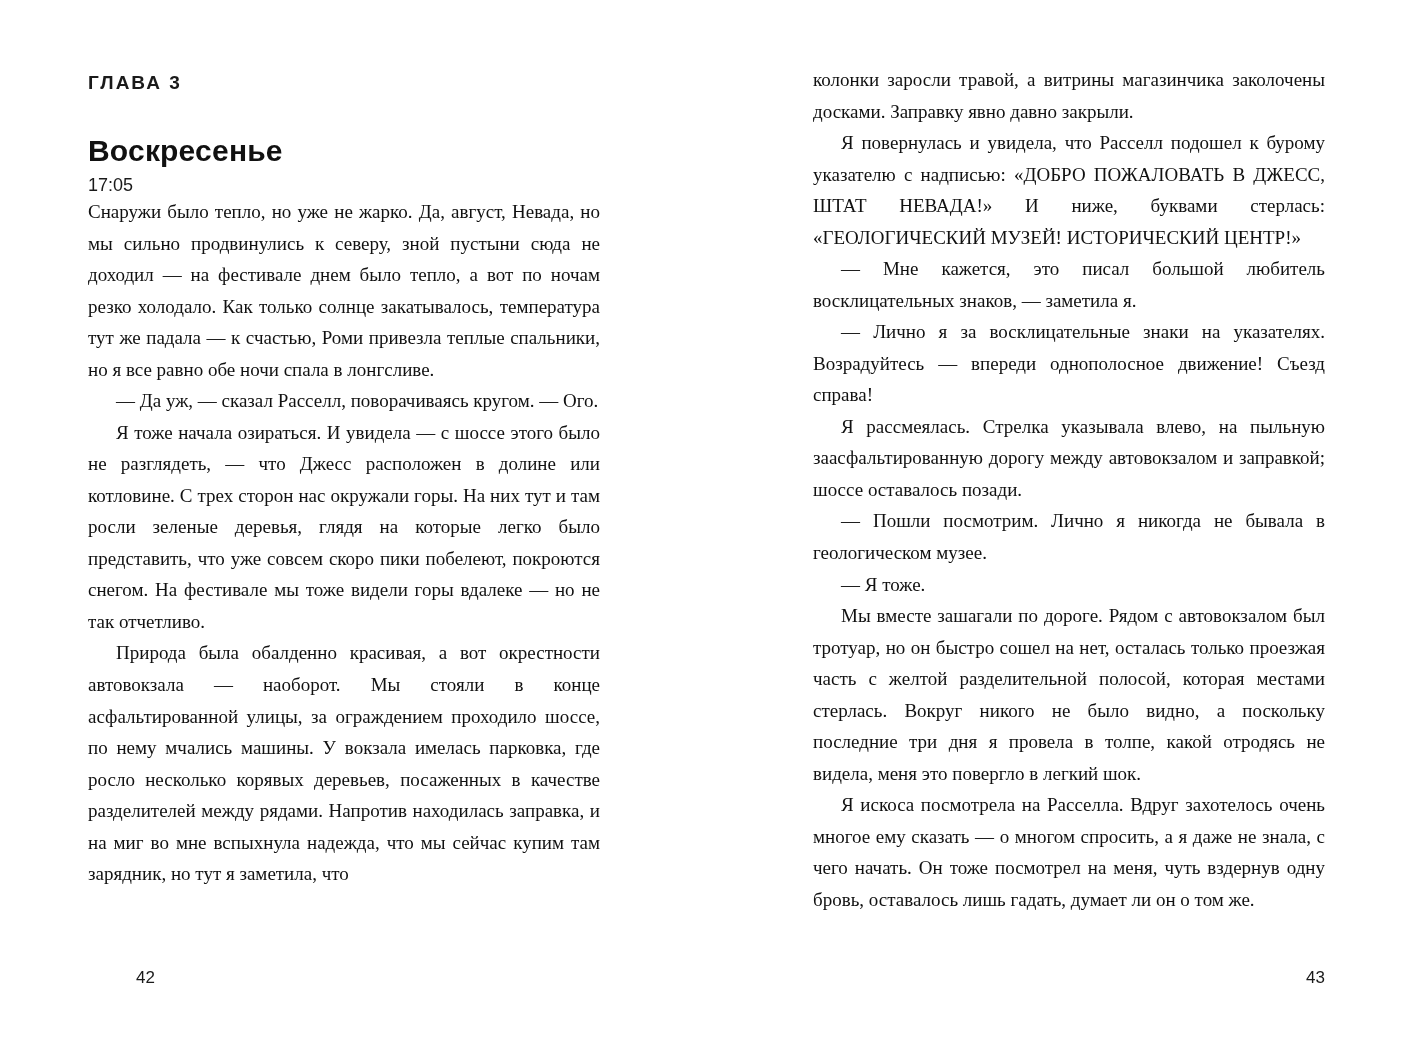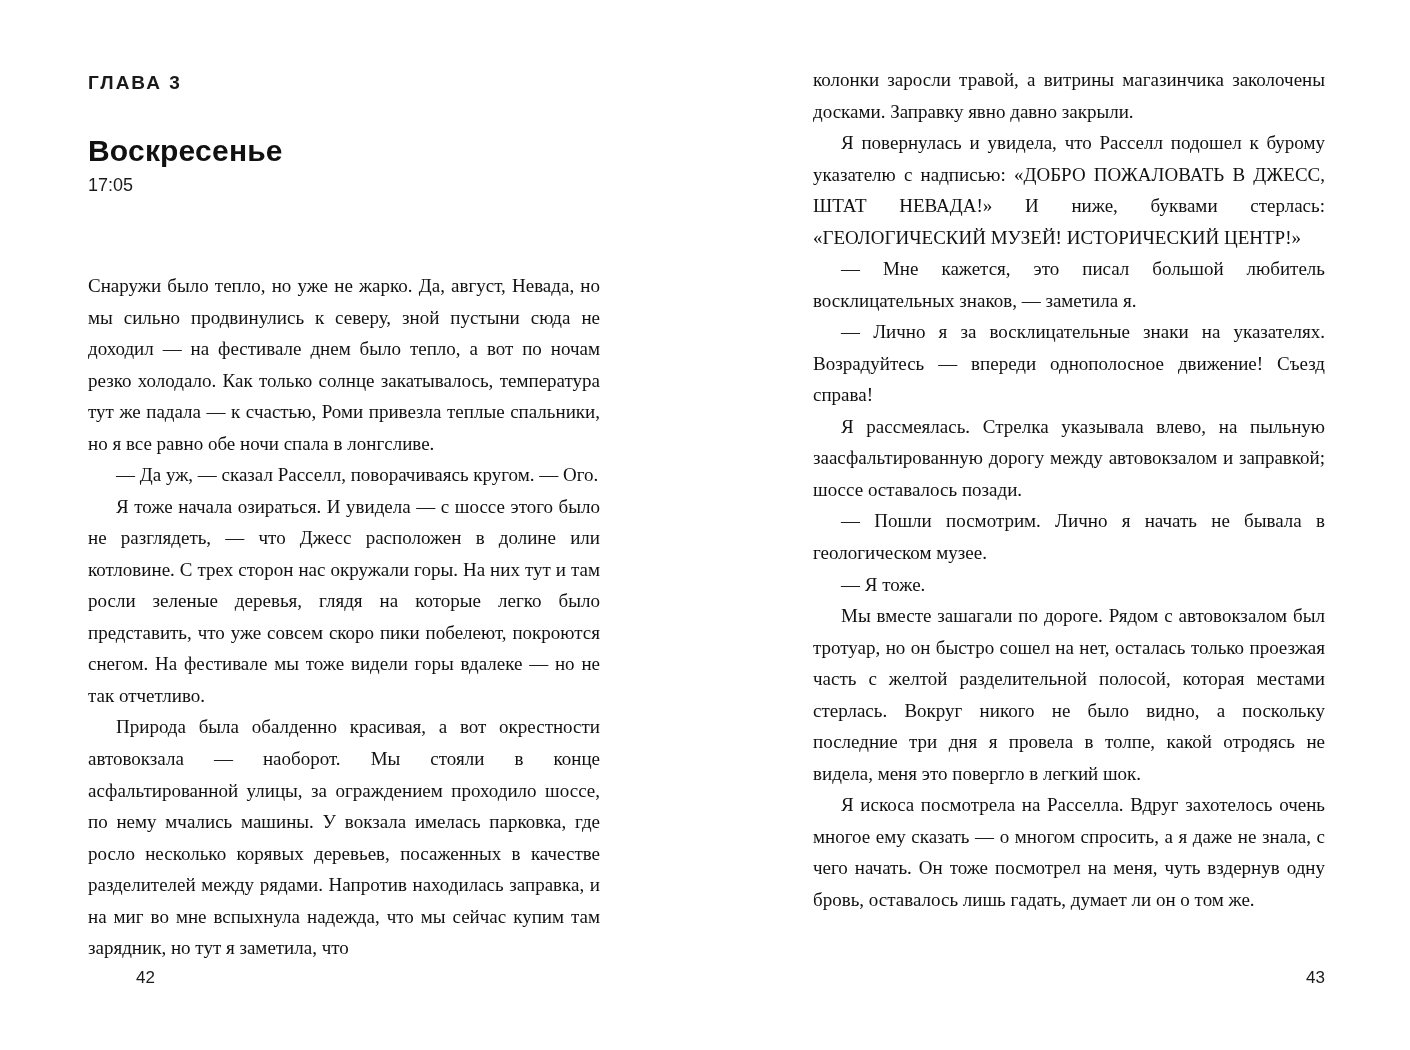--- a/index.html
+++ b/index.html
@@ -46,21 +46,20 @@
   .body-text {
     font-family: "Liberation Serif", serif;
     font-size: 19px;
     line-height: 1.66;
     text-align: justify;
     hyphens: auto;
     -webkit-hyphens: auto;
     color: #111111;
   }
   .page-left .body-text {
-    margin-top: 74px;
   }
   .body-text p {
     margin: 0;
     padding: 0;
   }
   .body-text p.indent {
     text-indent: 28px;
   }
   .folio {
     position: absolute;
@@ -96,21 +95,21 @@
     </div>
 </section>
 
 <section class="page page-right">
   <div class="body-text">
       <p class="">колонки заросли травой, а витрины магазинчика заколочены досками. Заправку явно давно закрыли.</p>
       <p class="indent">Я повернулась и увидела, что Расселл подошел к бурому указателю с надписью: «ДОБРО ПОЖАЛОВАТЬ В ДЖЕСС, ШТАТ НЕВАДА!» И ниже, буквами стерлась: «ГЕОЛОГИЧЕСКИЙ МУЗЕЙ! ИСТОРИЧЕСКИЙ ЦЕНТР!»</p>
       <p class="indent">— Мне кажется, это писал большой любитель восклицательных знаков, — заметила я.</p>
       <p class="indent">— Лично я за восклицательные знаки на указателях. Возрадуйтесь — впереди однополосное движение! Съезд справа!</p>
       <p class="indent">Я рассмеялась. Стрелка указывала влево, на пыльную заасфальтированную дорогу между автовокзалом и заправкой; шоссе оставалось позади.</p>
-      <p class="indent">— Пошли посмотрим. Лично я начать не бывала в геологическом музее.</p>
+      <p class="indent">— Пошли посмотрим. Лично я никогда не бывала в геологическом музее.</p>
       <p class="indent">— Я тоже.</p>
       <p class="indent">Мы вместе зашагали по дороге. Рядом с автовокзалом был тротуар, но он быстро сошел на нет, осталась только проезжая часть с желтой разделительной полосой, которая местами стерлась. Вокруг никого не было видно, а поскольку последние три дня я провела в толпе, какой отродясь не видела, меня это повергло в легкий шок.</p>
       <p class="indent">Я искоса посмотрела на Расселла. Вдруг захотелось очень многое ему сказать — о многом спросить, а я даже не знала, с чего начать. Он тоже посмотрел на меня, чуть вздернув одну бровь, оставалось лишь гадать, думает ли он о том же.</p>
     </div>
 </section>
 
 <div class="folio folio-left">42</div>
 <div class="folio folio-right">43</div>
 
 </body></html>

